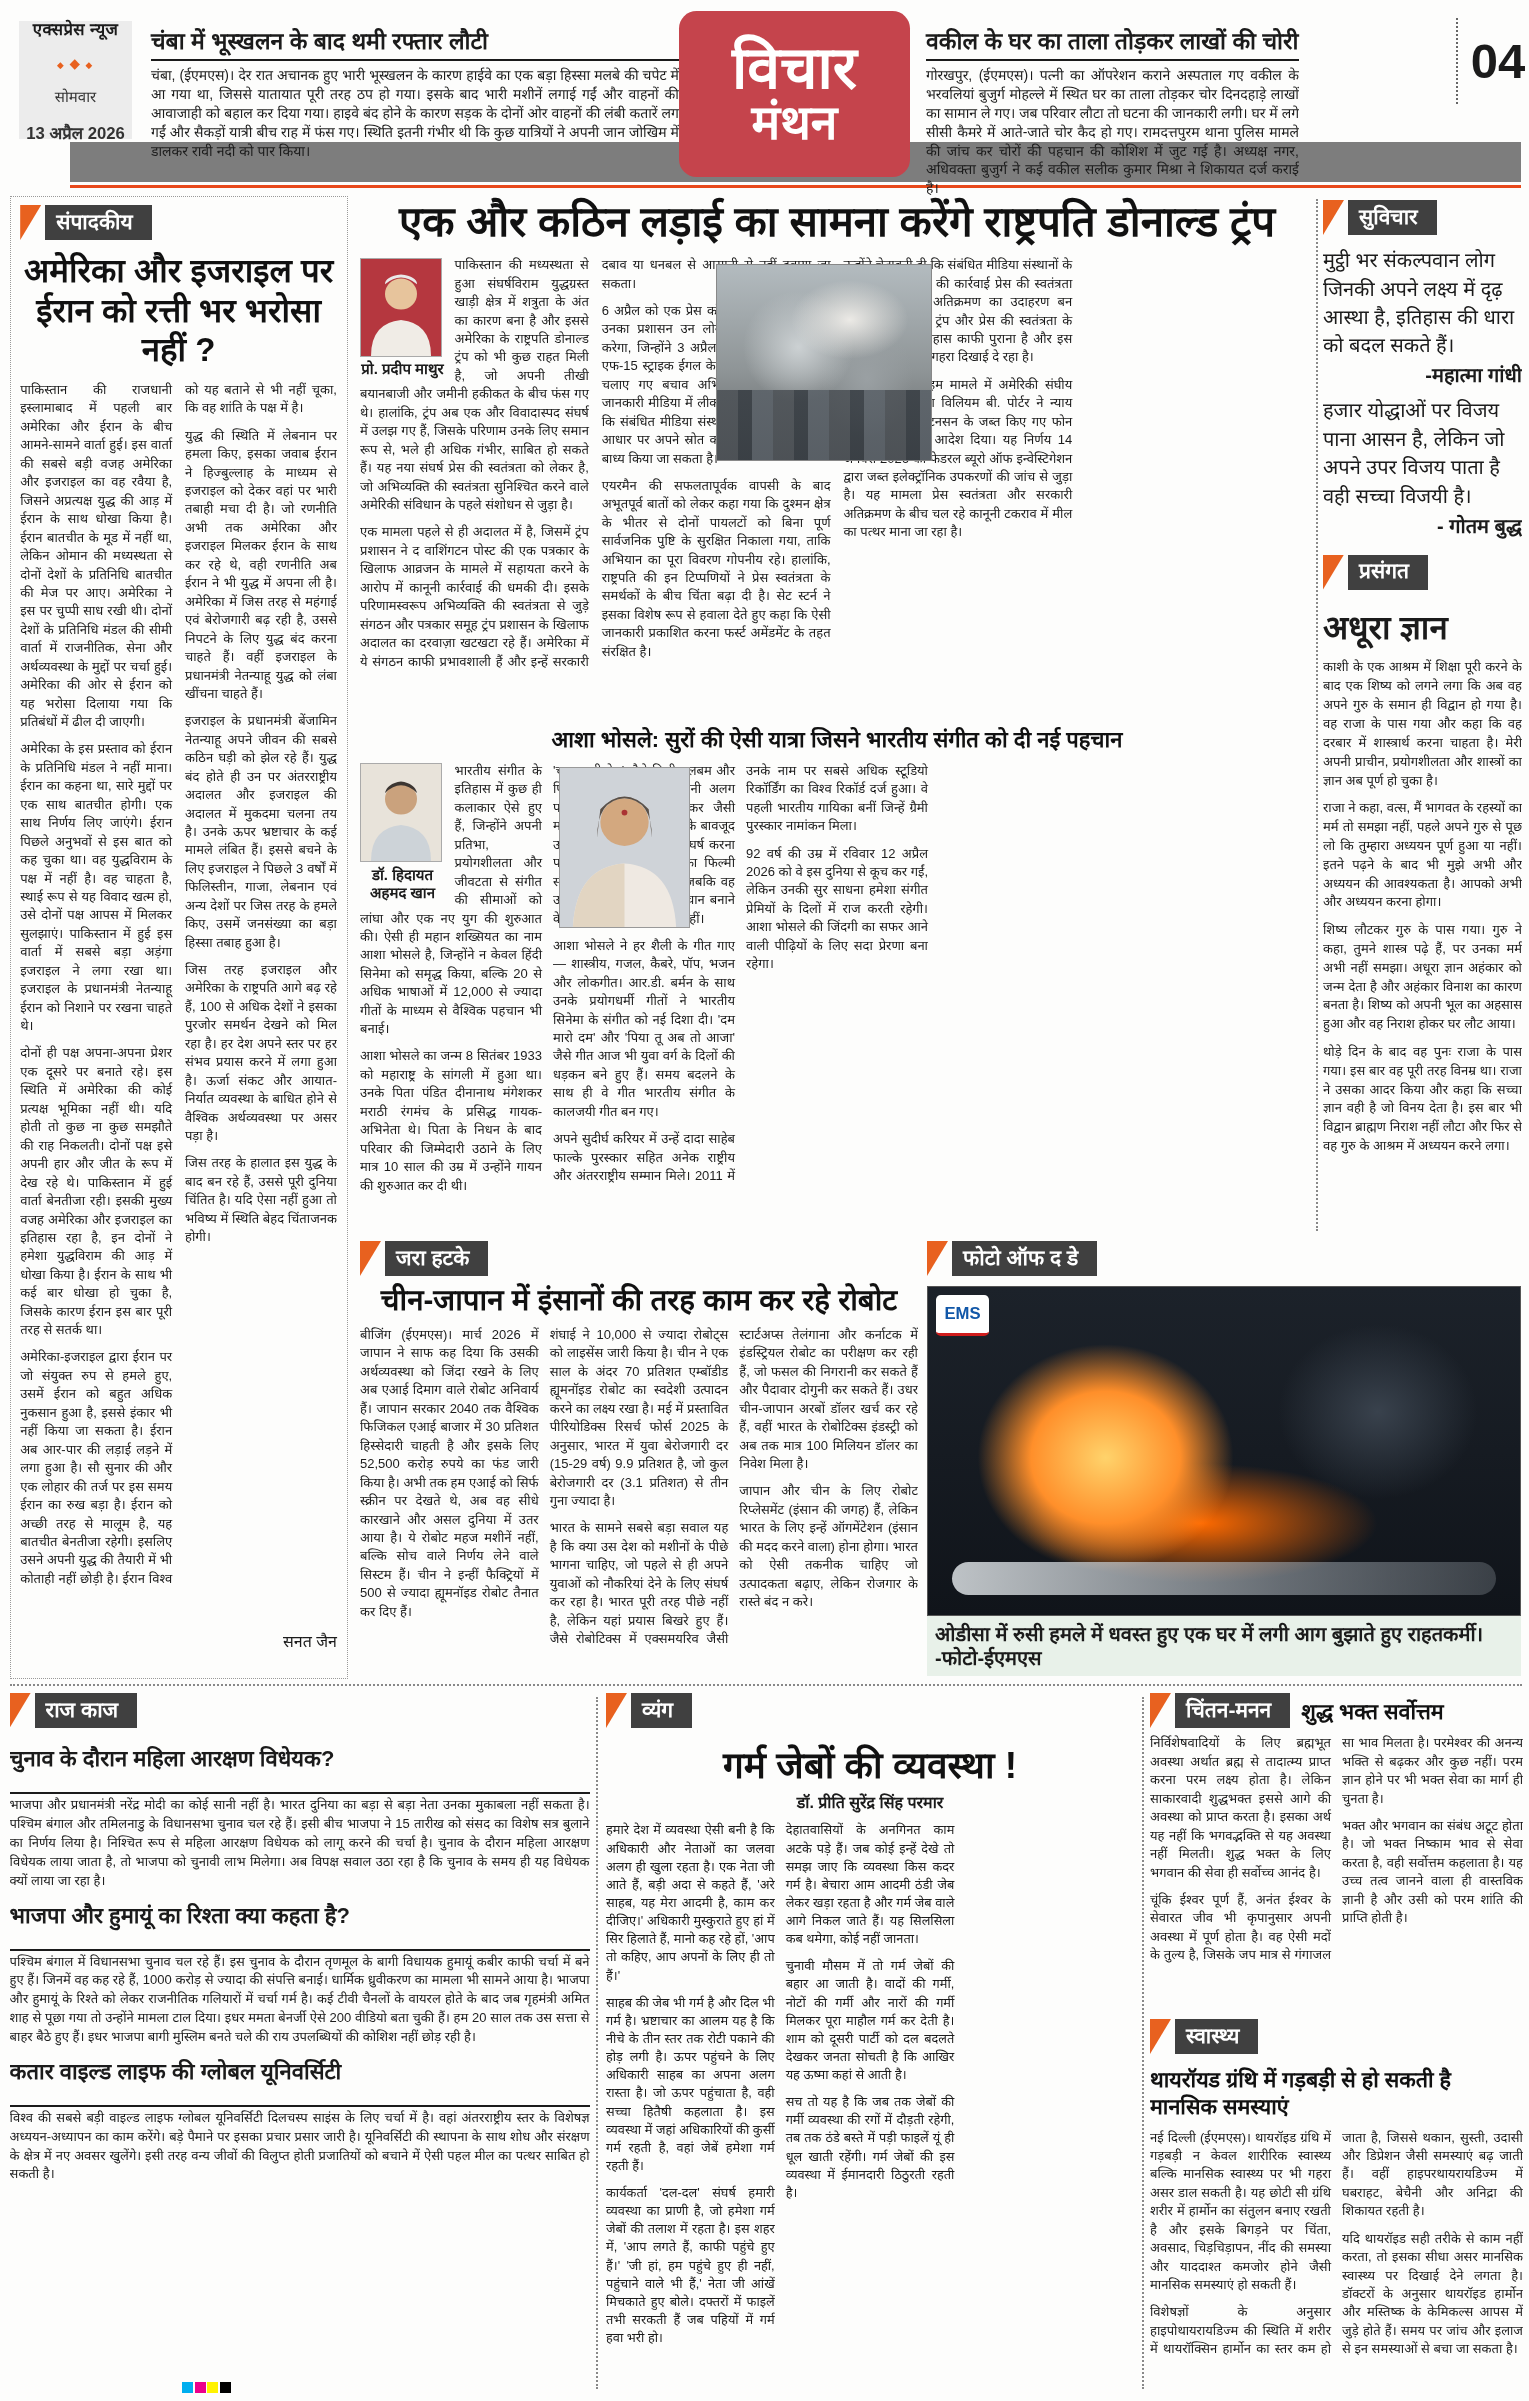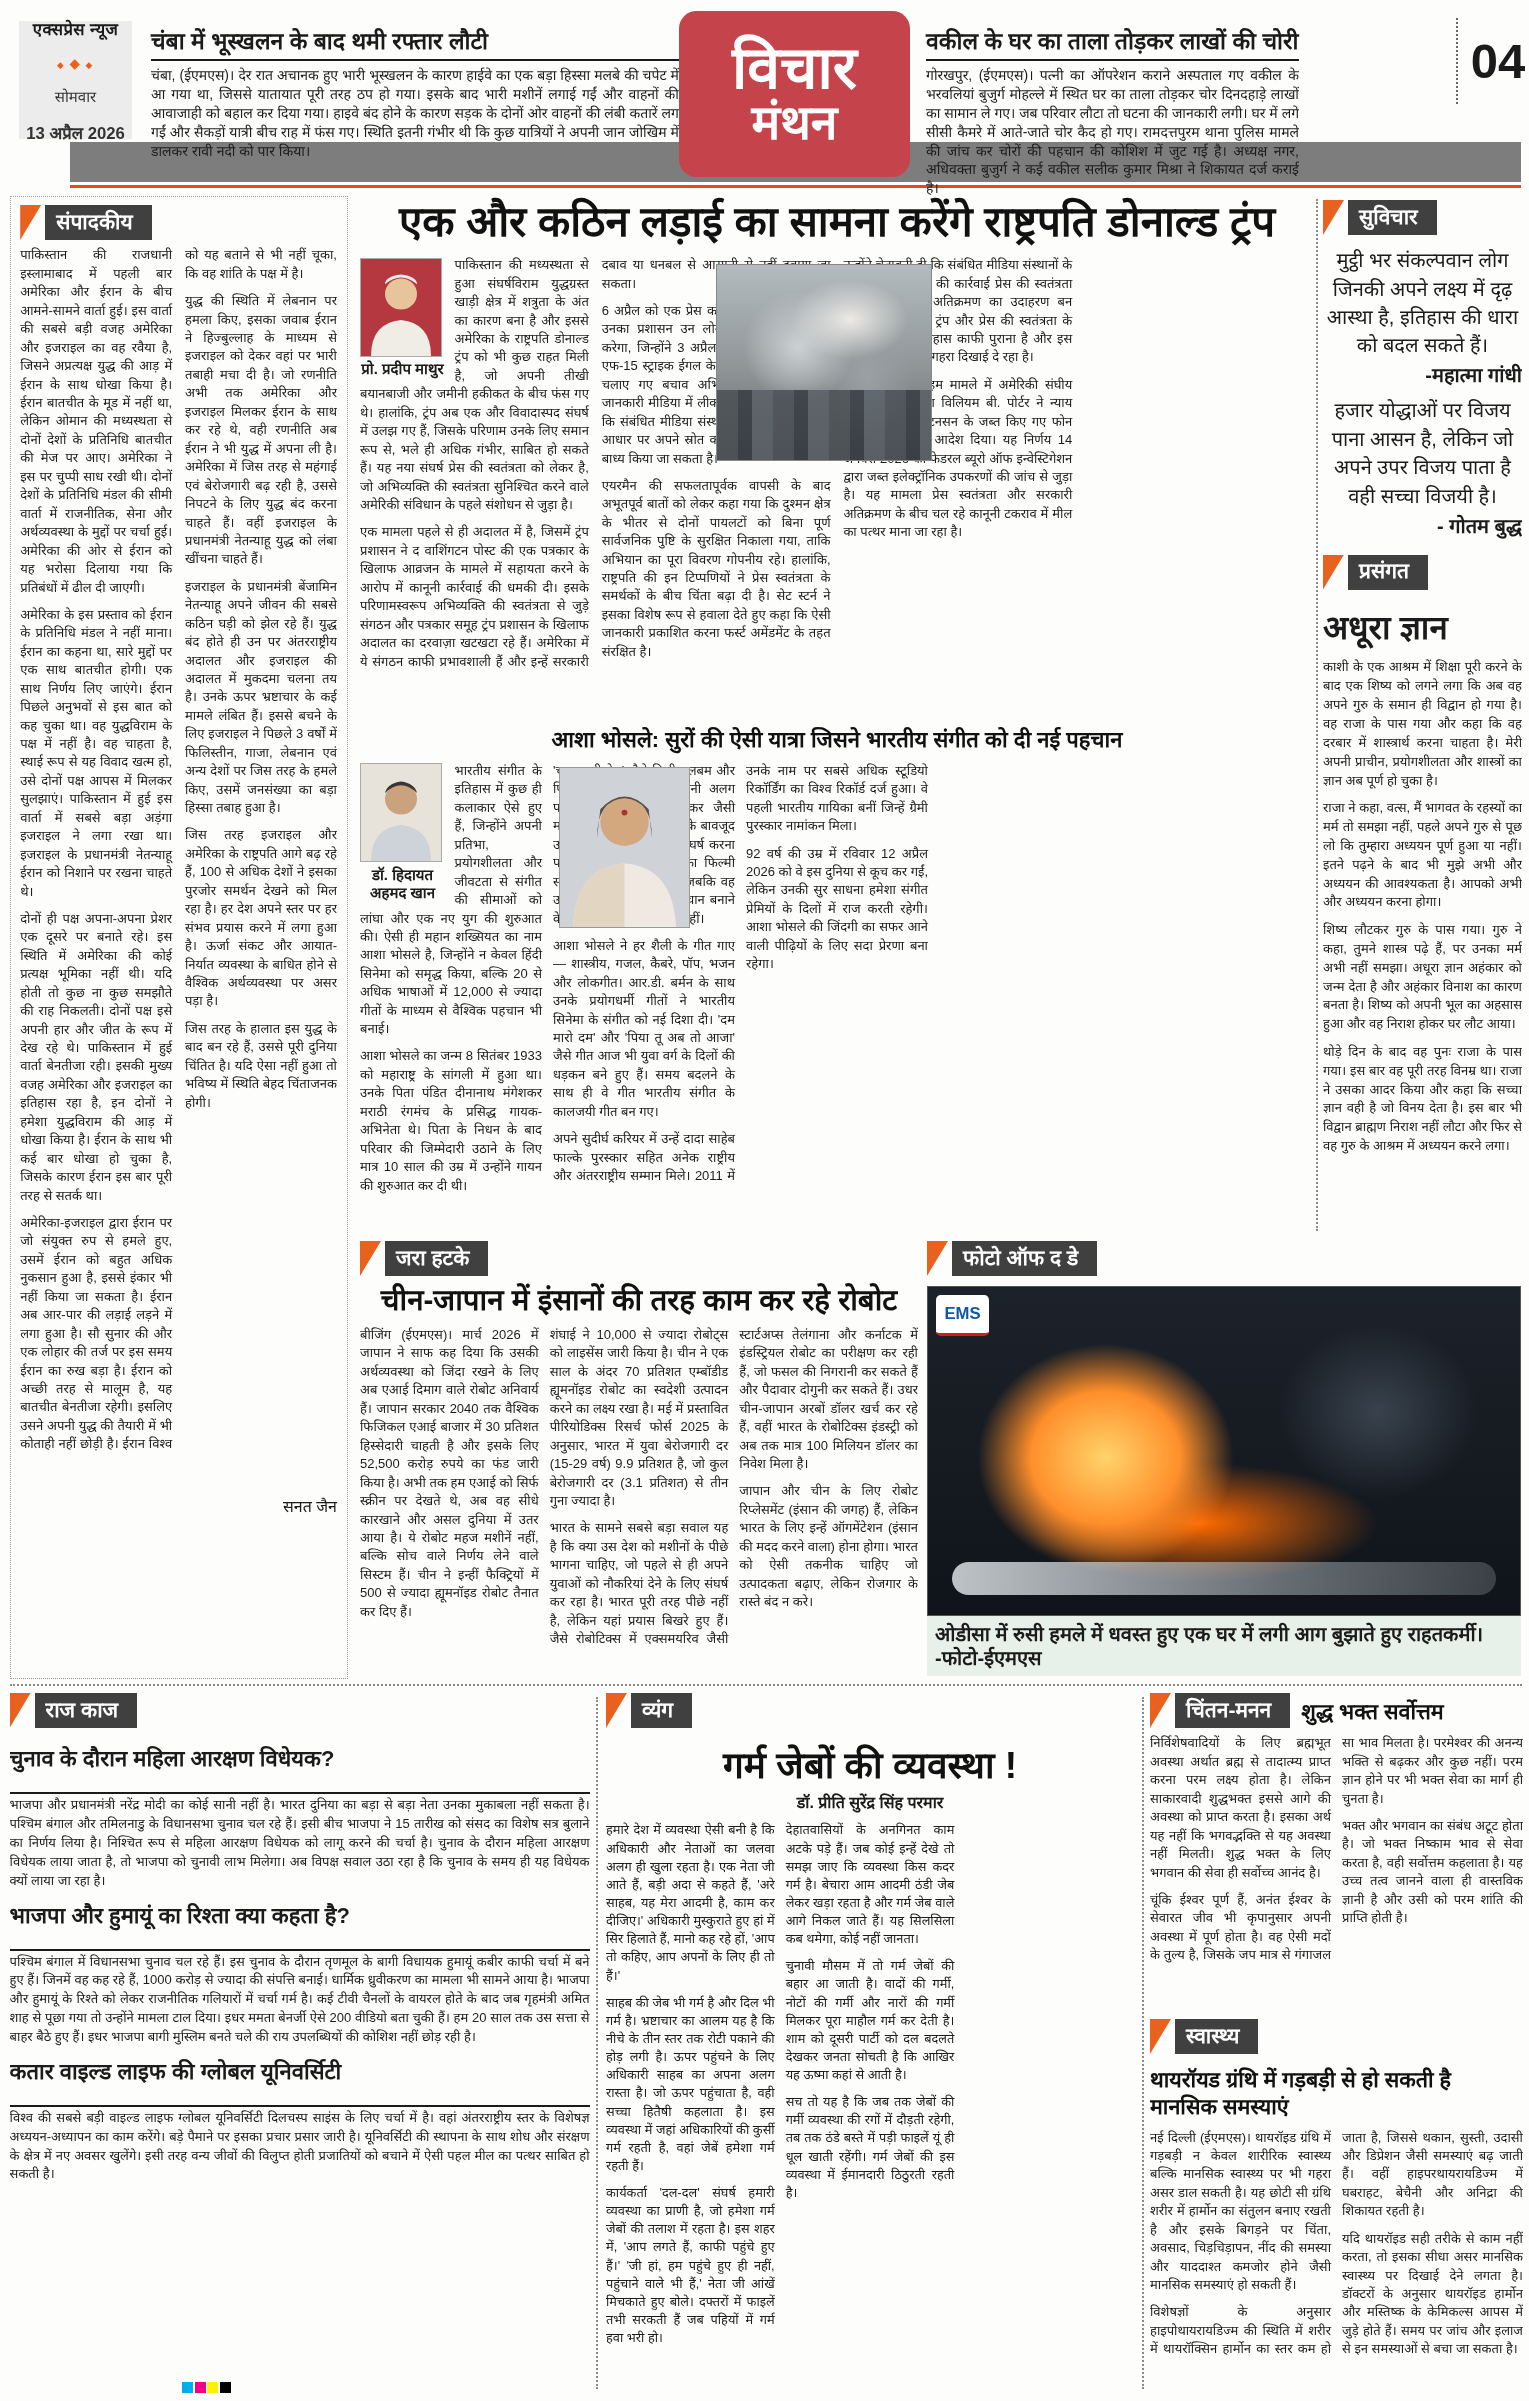--- a/index.html
+++ b/index.html
@@ -94,21 +94,21 @@
       linear-gradient(180deg,#1c222a 0%,#10141a 100%)}
   .firephoto::after{content:"";position:absolute;left:4%;bottom:6%;width:92%;height:10%;
     background:linear-gradient(90deg,rgba(220,225,228,.85),rgba(160,168,175,.6) 60%,rgba(120,128,135,.4));border-radius:32px}
   .ems-badge{position:absolute;left:8px;top:8px;width:53px;height:38px;background:#fff;border-radius:4.8px;
     display:flex;align-items:center;justify-content:center;font-weight:bold;font-size:16.7px;color:#1157a8;
     border-bottom:3.2px solid #d01c1c}
   .caption-bar{background:#e8f1e9;padding:6.4px 8px;font-size:20px;font-weight:bold;line-height:1.2}
 
   
   #rightcol{left:1323px;top:200px;width:199px;height:1033px;overflow:hidden}
-  .quote{font-size:20px;line-height:1.42;text-align:center;margin:4.8px 0 1.6px}
+  .quote{font-size:20px;line-height:1.42;text-align:left;margin:4.8px 0 1.6px}
   .quote-author{font-size:20px;font-weight:bold;text-align:right;margin-bottom:8px}
   .prasangat-head{font-size:33px;font-weight:bold;text-align:left;margin:8px 0 9.6px}
   #rightcol .story{font-size:13px;line-height:1.45}
   .rdivider{left:1316px;top:199px;height:1032px;width:0}
 
   
   .bottomrule{left:9.6px;top:1684px;width:1512px}
   #rajkaj{left:9.6px;top:1693px;width:580px;height:702px;overflow:hidden}
   #rajkaj h3{font-size:22px;font-weight:bold;margin:8px 0 2px;border-bottom:2.4px solid #1b1b1b;padding-bottom:20px}
   #rajkaj .blk{font-size:13px;line-height:1.45}
@@ -161,20 +161,21 @@
 
 <div class="abs pagenum-wrap">
   <span class="pagenum">04</span>
 </div>
 
 <div class="abs" id="editorial">
   <div class="sec-label">
     <span class="wedge"></span>
     <span class="band">संपादकीय</span>
   </div>
+  <div class="headline">अमेरिका और इजराइल पर ईरान को रत्ती भर भरोसा नहीं ?</div>
   <div class="art-body">
       <p>पाकिस्तान की राजधानी इस्लामाबाद में पहली बार अमेरिका और ईरान के बीच आमने-सामने वार्ता हुई। इस वार्ता की सबसे बड़ी वजह अमेरिका और इजराइल का वह रवैया है, जिसने अप्रत्यक्ष युद्ध की आड़ में ईरान के साथ धोखा किया है। ईरान बातचीत के मूड में नहीं था, लेकिन ओमान की मध्यस्थता से दोनों देशों के प्रतिनिधि बातचीत की मेज पर आए। अमेरिका ने इस पर चुप्पी साध रखी थी। दोनों देशों के प्रतिनिधि मंडल की सीमी वार्ता में राजनीतिक, सेना और अर्थव्यवस्था के मुद्दों पर चर्चा हुई। अमेरिका की ओर से ईरान को यह भरोसा दिलाया गया कि प्रतिबंधों में ढील दी जाएगी।</p>
       <p>अमेरिका के इस प्रस्ताव को ईरान के प्रतिनिधि मंडल ने नहीं माना। ईरान का कहना था, सारे मुद्दों पर एक साथ बातचीत होगी। एक साथ निर्णय लिए जाएंगे। ईरान पिछले अनुभवों से इस बात को कह चुका था। वह युद्धविराम के पक्ष में नहीं है। वह चाहता है, स्थाई रूप से यह विवाद खत्म हो, उसे दोनों पक्ष आपस में मिलकर सुलझाएं। पाकिस्तान में हुई इस वार्ता में सबसे बड़ा अड़ंगा इजराइल ने लगा रखा था। इजराइल के प्रधानमंत्री नेतन्याहू ईरान को निशाने पर रखना चाहते थे।</p>
       <p>दोनों ही पक्ष अपना-अपना प्रेशर एक दूसरे पर बनाते रहे। इस स्थिति में अमेरिका की कोई प्रत्यक्ष भूमिका नहीं थी। यदि होती तो कुछ ना कुछ समझौते की राह निकलती। दोनों पक्ष इसे अपनी हार और जीत के रूप में देख रहे थे। पाकिस्तान में हुई वार्ता बेनतीजा रही। इसकी मुख्य वजह अमेरिका और इजराइल का इतिहास रहा है, इन दोनों ने हमेशा युद्धविराम की आड़ में धोखा किया है। ईरान के साथ भी कई बार धोखा हो चुका है, जिसके कारण ईरान इस बार पूरी तरह से सतर्क था।</p>
       <p>अमेरिका-इजराइल द्वारा ईरान पर जो संयुक्त रुप से हमले हुए, उसमें ईरान को बहुत अधिक नुकसान हुआ है, इससे इंकार भी नहीं किया जा सकता है। ईरान अब आर-पार की लड़ाई लड़ने में लगा हुआ है। सौ सुनार की और एक लोहार की तर्ज पर इस समय ईरान का रुख बड़ा है। ईरान को अच्छी तरह से मालूम है, यह बातचीत बेनतीजा रहेगी। इसलिए उसने अपनी युद्ध की तैयारी में भी कोताही नहीं छोड़ी है। ईरान विश्व को यह बताने से भी नहीं चूका, कि वह शांति के पक्ष में है।</p>
       <p>युद्ध की स्थिति में लेबनान पर हमला किए, इसका जवाब ईरान ने हिज्बुल्लाह के माध्यम से इजराइल को देकर वहां पर भारी तबाही मचा दी है। जो रणनीति अभी तक अमेरिका और इजराइल मिलकर ईरान के साथ कर रहे थे, वही रणनीति अब ईरान ने भी युद्ध में अपना ली है। अमेरिका में जिस तरह से महंगाई एवं बेरोजगारी बढ़ रही है, उससे निपटने के लिए युद्ध बंद करना चाहते हैं। वहीं इजराइल के प्रधानमंत्री नेतन्याहू युद्ध को लंबा खींचना चाहते हैं।</p>
       <p>इजराइल के प्रधानमंत्री बेंजामिन नेतन्याहू अपने जीवन की सबसे कठिन घड़ी को झेल रहे हैं। युद्ध बंद होते ही उन पर अंतरराष्ट्रीय अदालत और इजराइल की अदालत में मुकदमा चलना तय है। उनके ऊपर भ्रष्टाचार के कई मामले लंबित हैं। इससे बचने के लिए इजराइल ने पिछले 3 वर्षों में फिलिस्तीन, गाजा, लेबनान एवं अन्य देशों पर जिस तरह के हमले किए, उसमें जनसंख्या का बड़ा हिस्सा तबाह हुआ है।</p>
       <p>जिस तरह इजराइल और अमेरिका के राष्ट्रपति आगे बढ़ रहे हैं, 100 से अधिक देशों ने इसका पुरजोर समर्थन देखने को मिल रहा है। हर देश अपने स्तर पर हर संभव प्रयास करने में लगा हुआ है। ऊर्जा संकट और आयात-निर्यात व्यवस्था के बाधित होने से वैश्विक अर्थव्यवस्था पर असर पड़ा है।</p>
       <p>जिस तरह के हालात इस युद्ध के बाद बन रहे हैं, उससे पूरी दुनिया चिंतित है। यदि ऐसा नहीं हुआ तो भविष्य में स्थिति बेहद चिंताजनक होगी।</p>
     </div>

